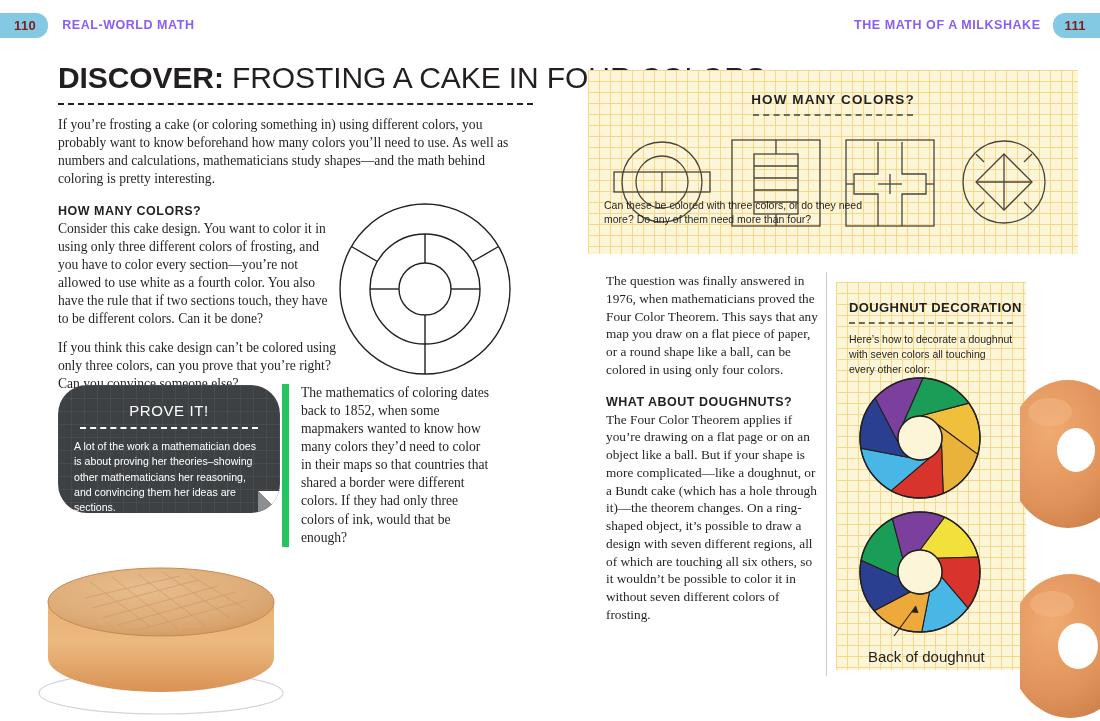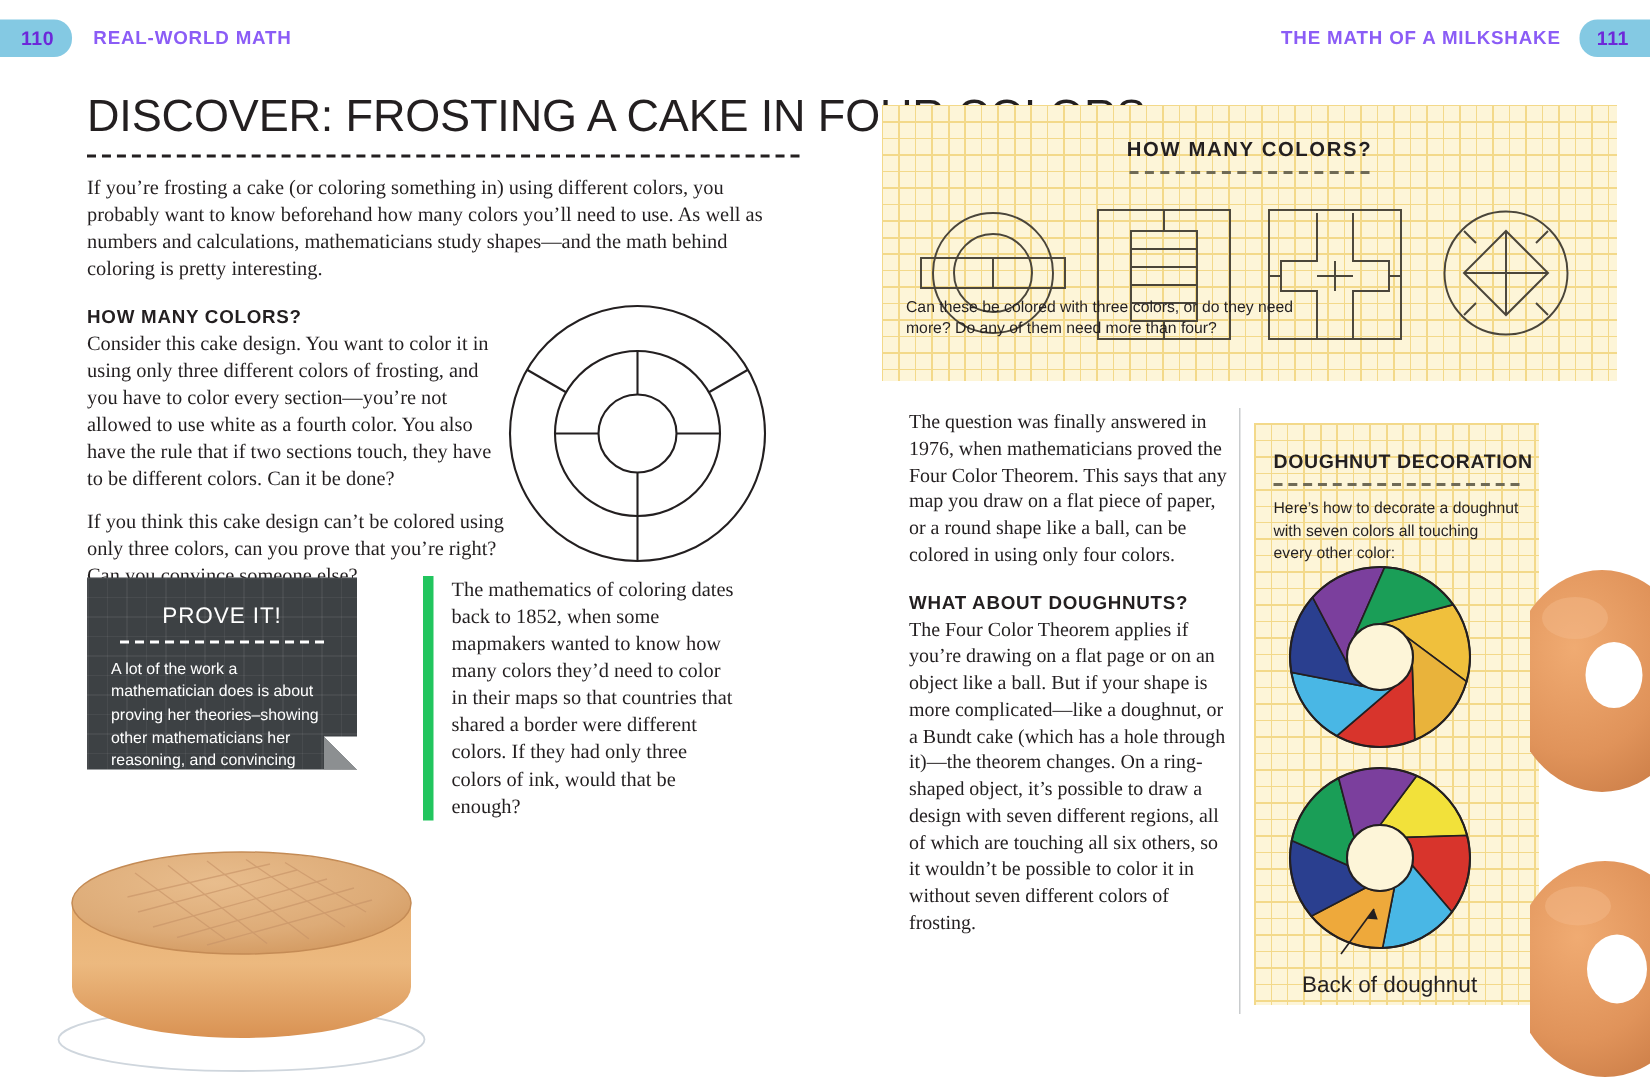--- a/index.html
+++ b/index.html
@@ -10,21 +10,21 @@
     overflow: hidden;
     position: relative;
   }
   .page { position: absolute; inset: 0; }
 
   
   .runhead { position: absolute; top: 0; height: 50px; display: flex; align-items: center; }
   .runhead.left { left: 0; }
   .runhead.right { right: 0; }
   .folio {
-    background: #84c9e3; color: #6d28d9;
+    background: #84c9e3; color: #7f1d1d;
     font-family: "Liberation Sans Narrow","Liberation Sans", sans-serif;
     font-weight: bold; font-size: 13px; letter-spacing: .4px;
     padding: 5px 12px 5px 14px; border-radius: 0 12px 12px 0;
     min-width: 42px; text-align: center;
   }
   .folio.r { border-radius: 12px 0 0 12px; padding: 5px 14px 5px 12px; }
   .runlabel {
     font-family: "Liberation Sans Narrow","Liberation Sans", sans-serif;
     font-weight: bold; font-size: 12.5px; letter-spacing: .55px;
     color: #8b5cf6; text-transform: uppercase; white-space: nowrap;
@@ -33,21 +33,21 @@
   .runhead.right .runlabel { margin-right: 12px; }
 
   
   .left-col { position: absolute; left: 58px; top: 62px; width: 475px; }
 
   .discover-title {
     font-family: "Liberation Sans Narrow","Liberation Sans", sans-serif;
     font-size: 30px; color: #231f20; letter-spacing: -0.1px; line-height: 1.05;
     white-space: nowrap;
   }
-  .discover-title b { font-weight: normal; }
+  .discover-title b { font-weight: bold; }
   .discover-title span.rest { font-weight: normal; }
 
   .dashrule {
     height: 0; border-top: 2.5px dashed #231f20;
     margin: 9px 0 11px 0;
   }
 
   .serif {
     font-family: "Liberation Serif", serif;
     font-size: 13.6px; line-height: 1.33; color: #231f20;
@@ -60,26 +60,26 @@
     color: #231f20; text-transform: uppercase; margin-bottom: 2px;
   }
 
   .howmany-block { margin-top: 16px; width: 278px; }
 
   
   .cake-diagram { position: absolute; left: 338px; top: 202px; }
 
   
   .proveit {
-    position: absolute; left: 58px; top: 385px; width: 180px; height: 128px;
+    position: absolute; left: 58px; top: 385px; width: 222px; height: 128px;
     background:
       repeating-linear-gradient(to right, rgba(255,255,255,.055) 0 1px, transparent 1px 13px),
       repeating-linear-gradient(to bottom, rgba(255,255,255,.055) 0 1px, transparent 1px 13px),
       #3d4144;
-    color: #ffffff; overflow: hidden;
+    color: #ffffff; overflow: hidden; border-radius: 29px;
   }
   .proveit-title {
     text-align: center; font-family: "Liberation Sans", sans-serif;
     font-size: 15px; letter-spacing: .6px; font-weight: normal;
     padding-top: 17px; color: #fff;
   }
   .proveit .dashrule {
     border-top: 2px dashed #ffffff; margin: 8px 22px 10px 22px;
   }
   .proveit-body {

